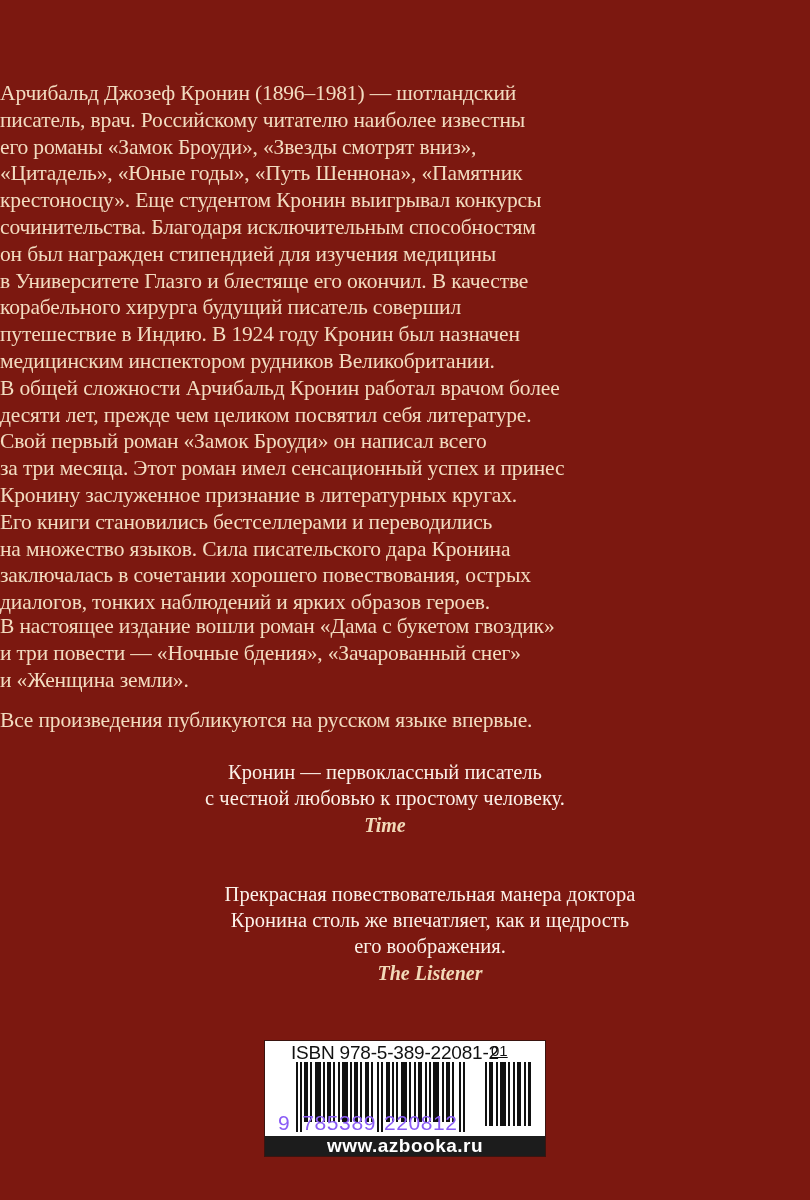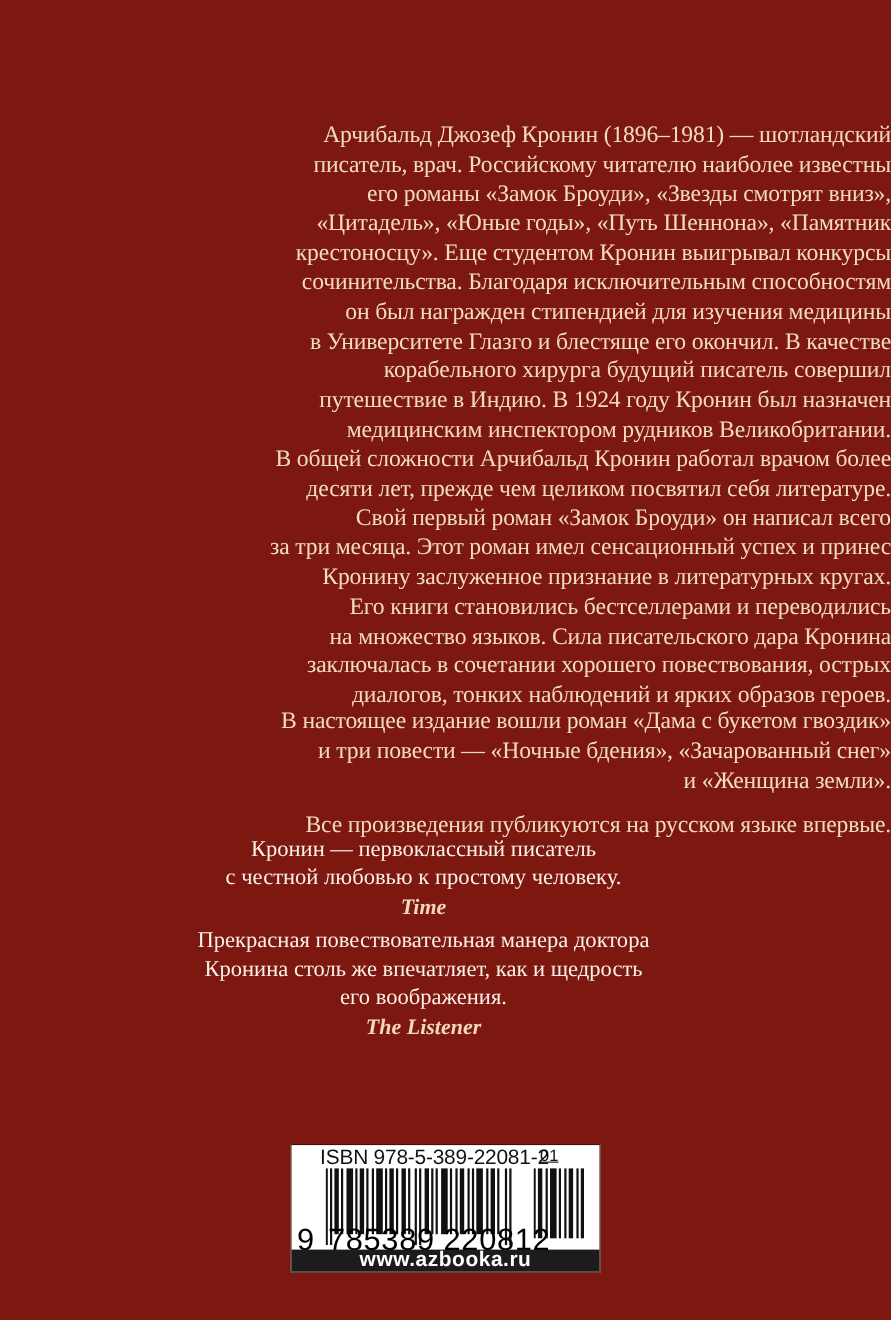--- a/index.html
+++ b/index.html
@@ -17,26 +17,25 @@
     .cover {
       position: absolute;
       left: 0; top: 0;
       width: 810px; height: 1200px;
       background: #7c1810;
     }
     .text-block {
       position: absolute;
       left: 0;
       width: 810px;
-      text-align: right;
+      text-align: left;
       color: #f2dcc0;
       font-size: 21.5px;
       line-height: 26.8px;
       letter-spacing: -0.15px;
-      margin-top: 29px;
     }
     .text-block .line {
       display: block;
       white-space: nowrap;
     }
     #bio { top: 80px; }
     #contents { top: 613px; }
     #note { top: 707px; }
     .quote {
       position: absolute;
@@ -52,21 +51,21 @@
     .quote .source {
       display: block;
       color: #f2d9b8;
       font-style: italic;
       font-weight: bold;
       font-size: 20px;
       line-height: 24px;
       margin-top: 2px;
     }
     #quote1 { top: 759px; }
-    #quote2 { top: 842px; }
+    #quote2 { top: 881px; margin-left: 45px; }
 
     
     .barcode-box {
       position: absolute;
       left: 264px;
       top: 1040px;
       width: 282px;
       height: 117px;
       background: #ffffff;
       border: 1px solid #3a1410;
@@ -100,25 +99,25 @@
     }
     .bars-addon {
       position: absolute;
       left: 220px;
       top: 21px;
       width: 46px;
       height: 64px;
     }
     .digits {
       position: absolute;
-      left: 5px;
+      left: 13px;
       top: 70px;
       font-family: "Liberation Sans", "DejaVu Sans", sans-serif;
-      font-size: 28px;
-      color: #000000;
+      font-size: 21px;
+      color: #8b5cf6;
       white-space: nowrap;
       letter-spacing: 0.6px;
     }
     .digits .lead { margin-right: 12px; }
     .digits .grp2 { margin-left: 8px; }
     .url-strip {
       position: absolute;
       left: 0;
       bottom: 0;
       width: 100%;

